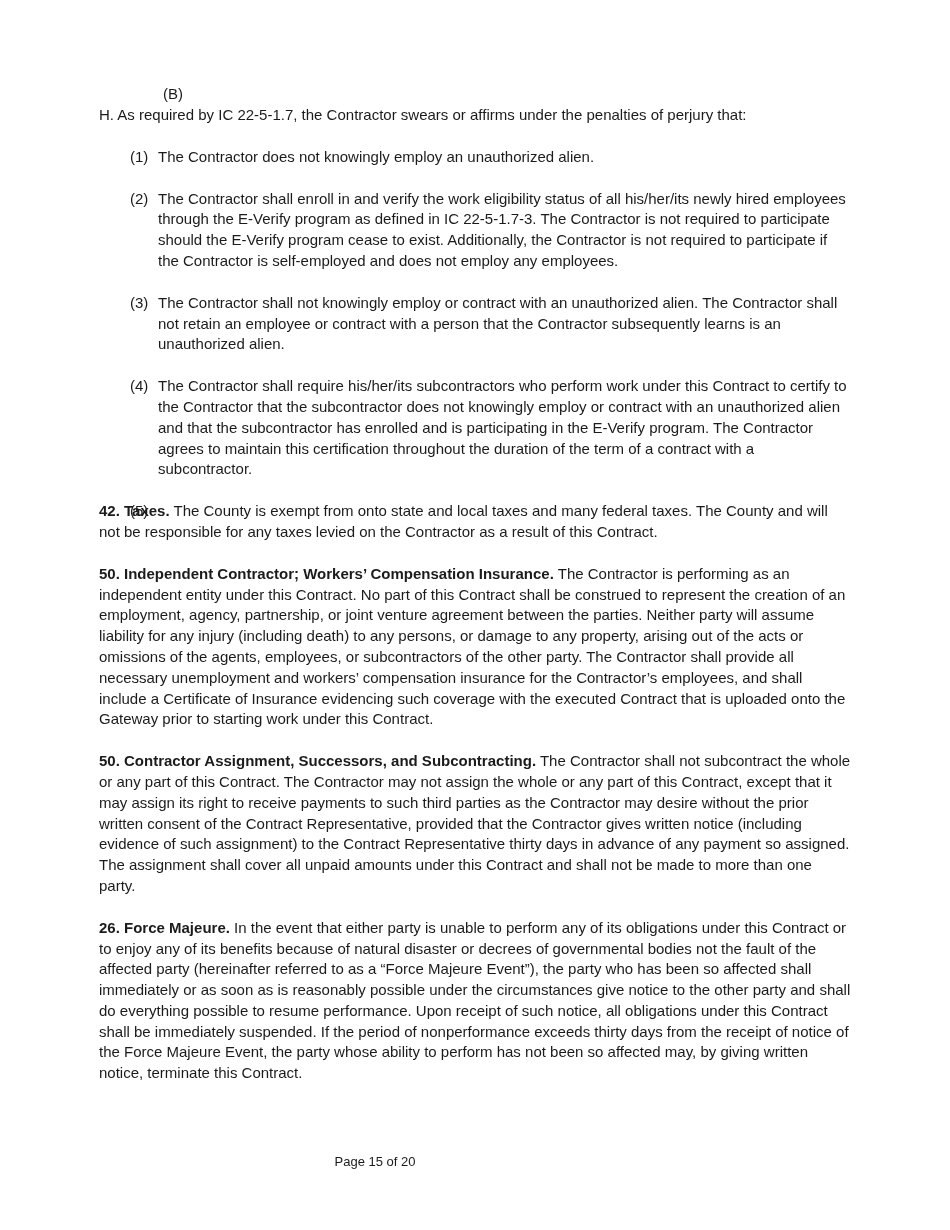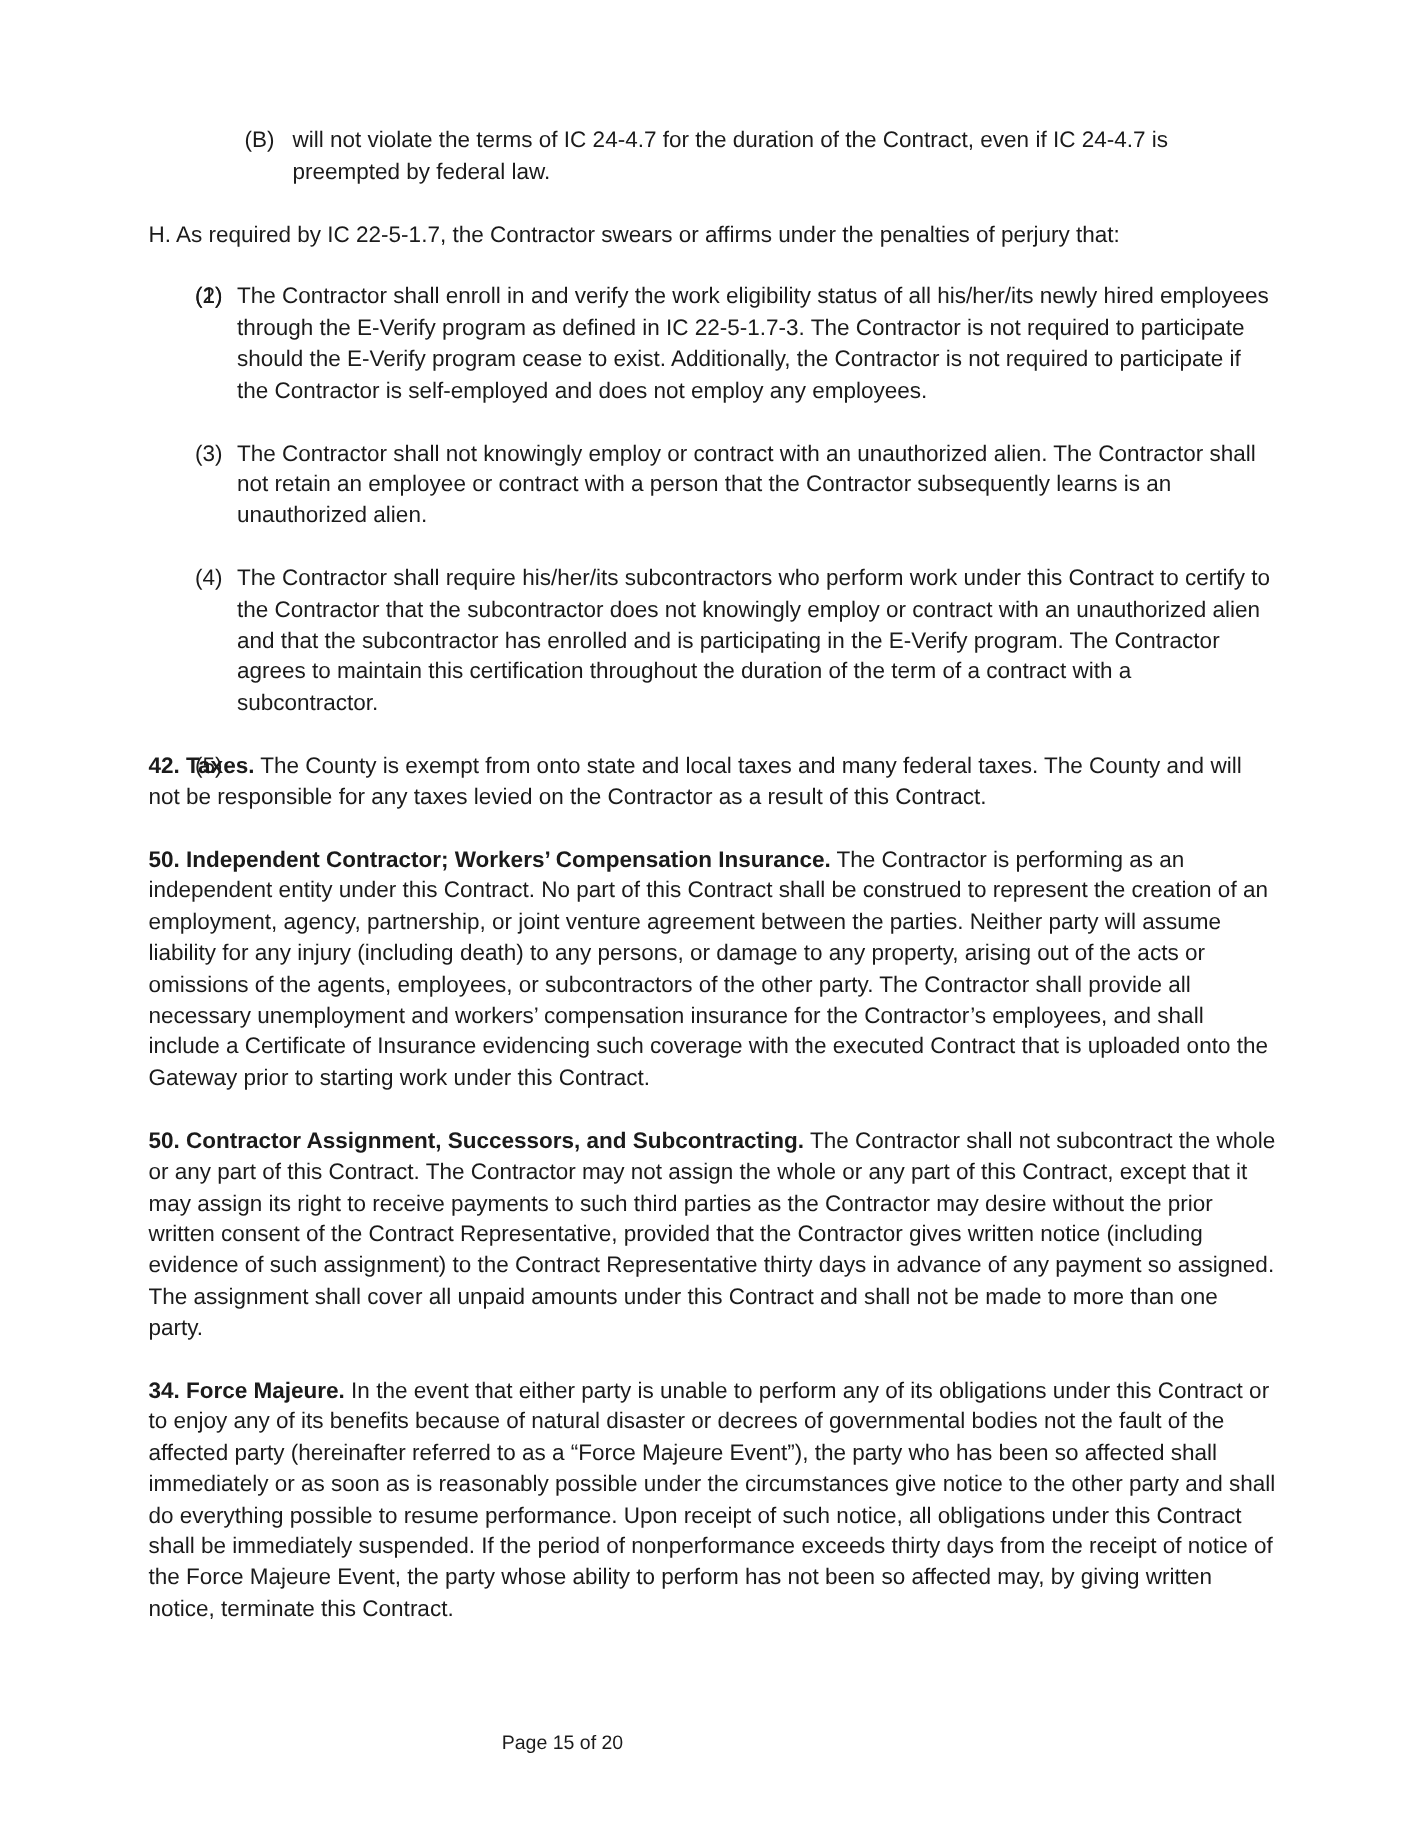--- a/index.html
+++ b/index.html
@@ -48,27 +48,27 @@
   }
 </style>
 </head>
 <body>
 
 <div class="page">
   <div class="content">
 
     <div class="hang hang-b">
       <span class="marker">(B)</span>
-      <span>will not violate the terms of IC 24-4.7 for the duration of the Contract, even if IC 24-4.7 is preempted by federal law.</span>
     </div>
 
     <p class="para">H. As required by IC 22-5-1.7, the Contractor swears or affirms under the penalties of perjury that:</p>
 
     <div class="hang hang-n">
       <span class="marker">(1)</span>
+      <span>The Contractor does not knowingly employ an unauthorized alien.</span>
     </div>
 
     <div class="hang hang-n">
       <span class="marker">(2)</span>
       <span>The Contractor shall enroll in and verify the work eligibility status of all his/her/its newly hired employees through the E-Verify program as defined in IC 22-5-1.7-3. The Contractor is not required to participate should the E-Verify program cease to exist. Additionally, the Contractor is not required to participate if the Contractor is self-employed and does not employ any employees.</span>
     </div>
 
     <div class="hang hang-n">
       <span class="marker">(3)</span>
       <span>The Contractor shall not knowingly employ or contract with an unauthorized alien. The Contractor shall not retain an employee or contract with a person that the Contractor subsequently learns is an unauthorized alien.</span>
@@ -92,20 +92,20 @@
       <strong>50. Independent Contractor; Workers’ Compensation Insurance.</strong>
       <span>The Contractor is performing as an independent entity under this Contract. No part of this Contract shall be construed to represent the creation of an employment, agency, partnership, or joint venture agreement between the parties. Neither party will assume liability for any injury (including death) to any persons, or damage to any property, arising out of the acts or omissions of the agents, employees, or subcontractors of the other party. The Contractor shall provide all necessary unemployment and workers’ compensation insurance for the Contractor’s employees, and shall include a Certificate of Insurance evidencing such coverage with the executed Contract that is uploaded onto the Gateway prior to starting work under this Contract.</span>
     </p>
 
     <p class="para section">
       <strong>50. Contractor Assignment, Successors, and Subcontracting.</strong>
       <span>The Contractor shall not subcontract the whole or any part of this Contract. The Contractor may not assign the whole or any part of this Contract, except that it may assign its right to receive payments to such third parties as the Contractor may desire without the prior written consent of the Contract Representative, provided that the Contractor gives written notice (including evidence of such assignment) to the Contract Representative thirty days in advance of any payment so assigned. The assignment shall cover all unpaid amounts under this Contract and shall not be made to more than one party.</span>
     </p>
 
     <p class="para section">
-      <strong>34. Force Majeure.</strong>
+      <strong>26. Force Majeure.</strong>
       <span>In the event that either party is unable to perform any of its obligations under this Contract or to enjoy any of its benefits because of natural disaster or decrees of governmental bodies not the fault of the affected party (hereinafter referred to as a “Force Majeure Event”), the party who has been so affected shall immediately or as soon as is reasonably possible under the circumstances give notice to the other party and shall do everything possible to resume performance. Upon receipt of such notice, all obligations under this Contract shall be immediately suspended. If the period of nonperformance exceeds thirty days from the receipt of notice of the Force Majeure Event, the party whose ability to perform has not been so affected may, by giving written notice, terminate this Contract.</span>
     </p>
 
   </div>
 
   <div class="footer">Page 15 of 20</div>
 </div>
 
 </body></html>

